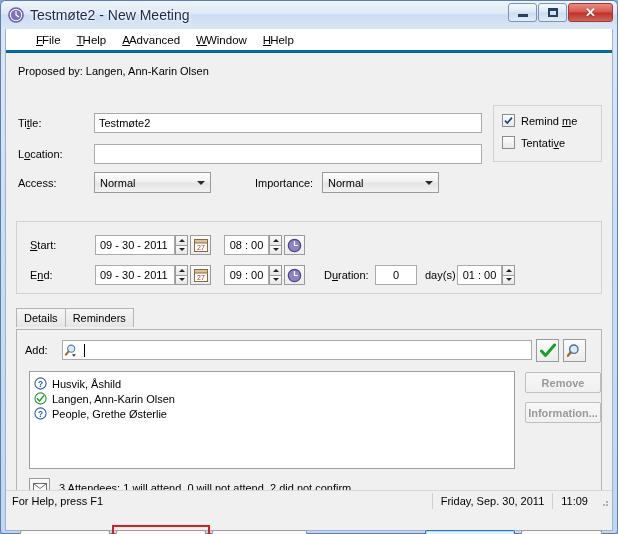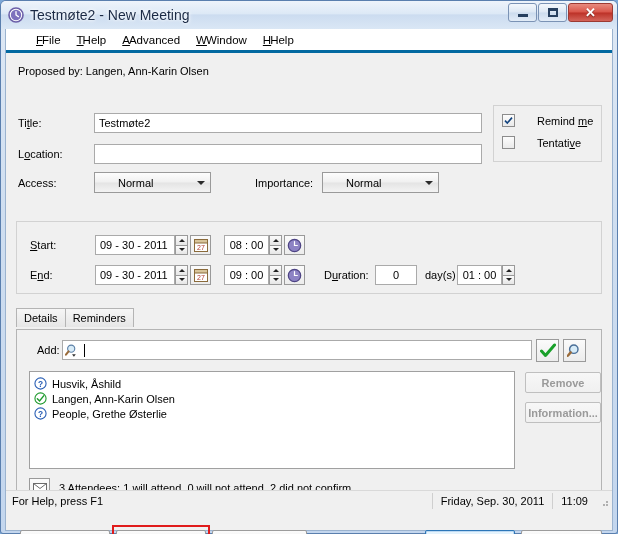--- a/index.html
+++ b/index.html
@@ -123,21 +123,21 @@
     color: #000;
     height: 20px;
     line-height: 15px;
   }
   .combo {
     background: linear-gradient(to bottom, #fdfdfd 0%, #f0f0f0 48%, #e4e4e4 52%, #f3f3f3 100%);
     border: 1px solid #9a9a9a;
     box-sizing: border-box;
     height: 21px;
     display: flex; align-items: center;
-    padding-left: 23px;
+    padding-left: 5px;
     position: relative;
   }
   .combo .arrowbox {
     position: absolute; right: 1px; top: 1px;
     width: 17px; height: 17px;
     display: flex; align-items: center; justify-content: center;
   }
   .tri-down {
     width: 0; height: 0;
     border-left: 4px solid transparent;
@@ -186,21 +186,21 @@
     background: linear-gradient(to bottom, #fbfbfb, #ececec);
     display: flex; align-items: center; justify-content: center;
     box-sizing: border-box;
   }
 
   .groupbox {
     border: 1px solid #d2d2d2;
     background: #f0f0f0;
     box-sizing: border-box;
   }
-  .checkbox-row { display: flex; align-items: flex-end; gap: 22px; }
+  .checkbox-row { display: flex; align-items: flex-end; gap: 6px; }
   .cb {
     width: 13px; height: 13px;
     border: 1px solid #8c8c8c;
     background: linear-gradient(to bottom,#fcfcfc,#eaeaea);
     box-sizing: border-box;
     display: flex; align-items: center; justify-content: center;
   }
   
   #tabstrip { position: absolute; left: 10px; top: 255px; display: flex; align-items: flex-end; }
   .tab {
@@ -405,21 +405,21 @@
         <div class="tab">
             <span>Details</span>
           </div>
         <div class="tab">
             <span>Reminders</span>
           </div>
       </div>
 
       <div id="tabpanel">
 
-        <div class="lbl" style="position:absolute;left:20px;top:14px;">Add:</div>
+        <div class="lbl" style="position:absolute;left:8px;top:14px;">Add:</div>
         <div class="txt" style="position:absolute;left:45px;top:10px;width:470px;display:flex;align-items:center;padding-left:2px;">
           <svg width="15" height="15" viewBox="0 0 16 16">
             <circle cx="6.6" cy="6" r="3.8" fill="#d8ecf8" stroke="#5b7fa6" stroke-width="1.2"></circle>
             <path d="M3.8 9 L1 12.4" stroke="#9a6b3a" stroke-width="2.2" stroke-linecap="round"></path>
             <path d="M7.5 12 L11.5 12 L9.5 14.6 Z" fill="#333"></path>
           </svg>
           <span style="display:inline-block;width:1px;height:13px;background:#000;margin-left:4px;"></span>
           <span></span>
         </div>
         <div class="iconbtn" style="position:absolute;left:519px;top:9px;width:23px;height:23px;">

